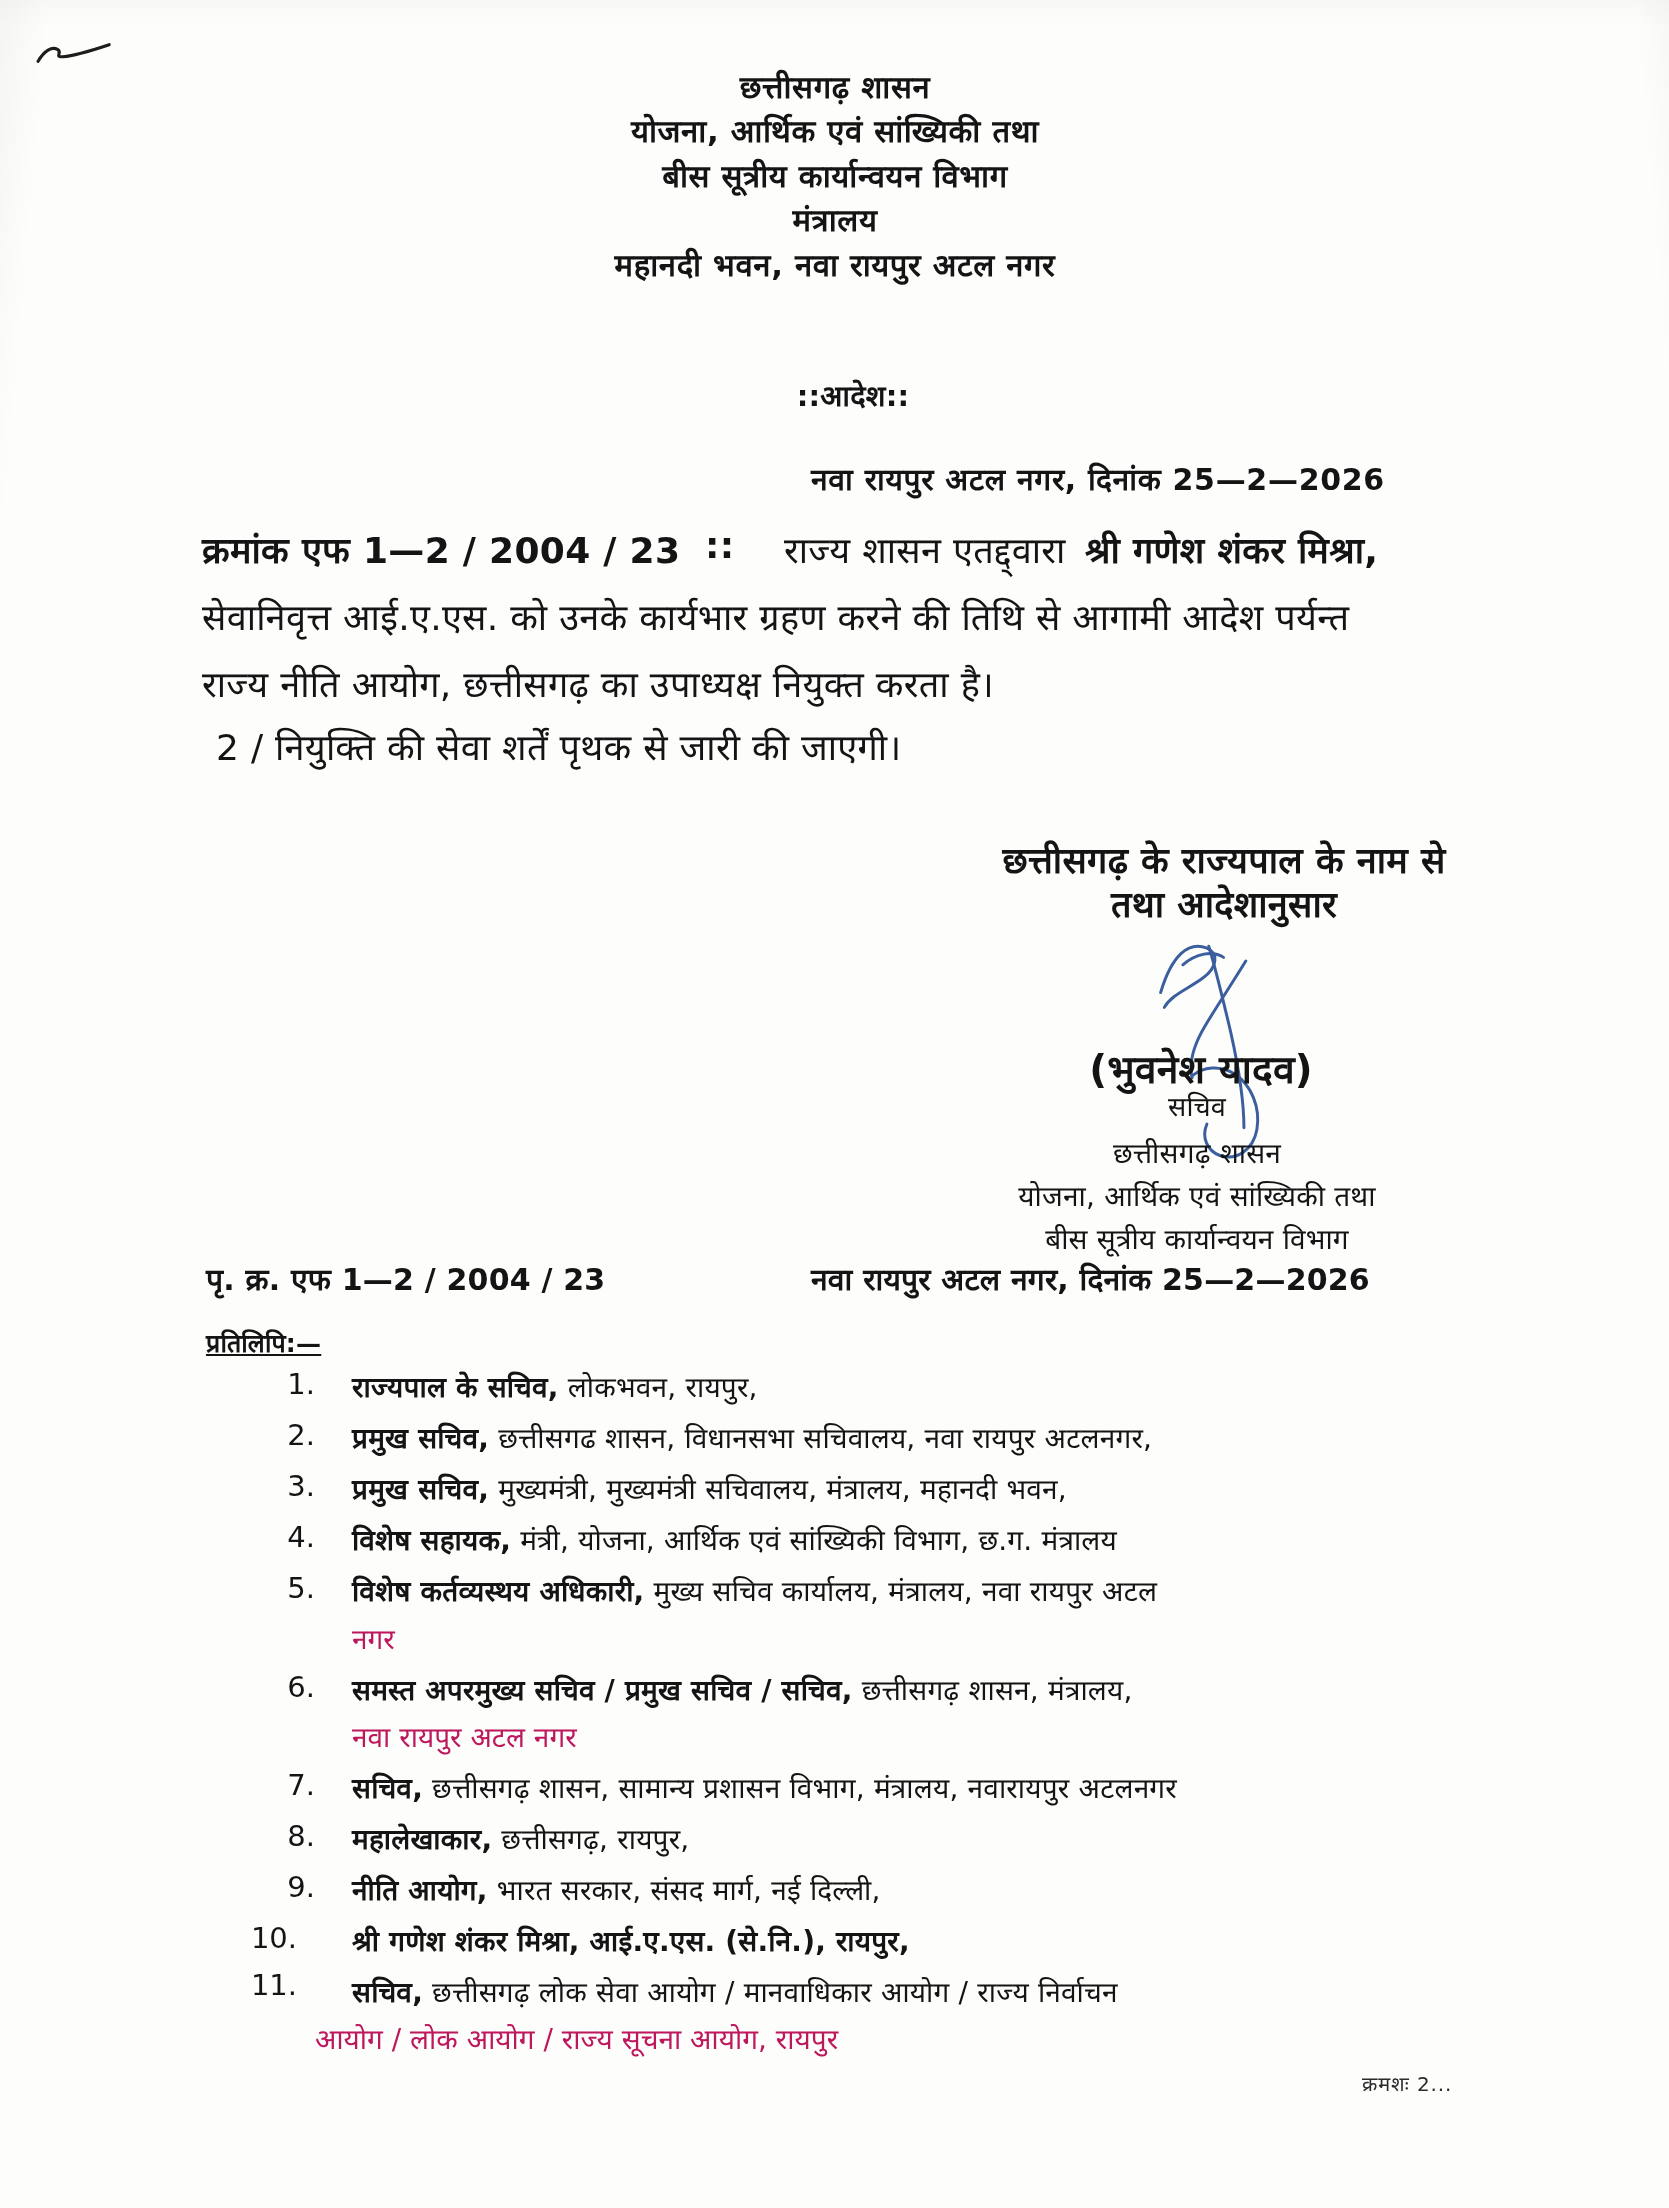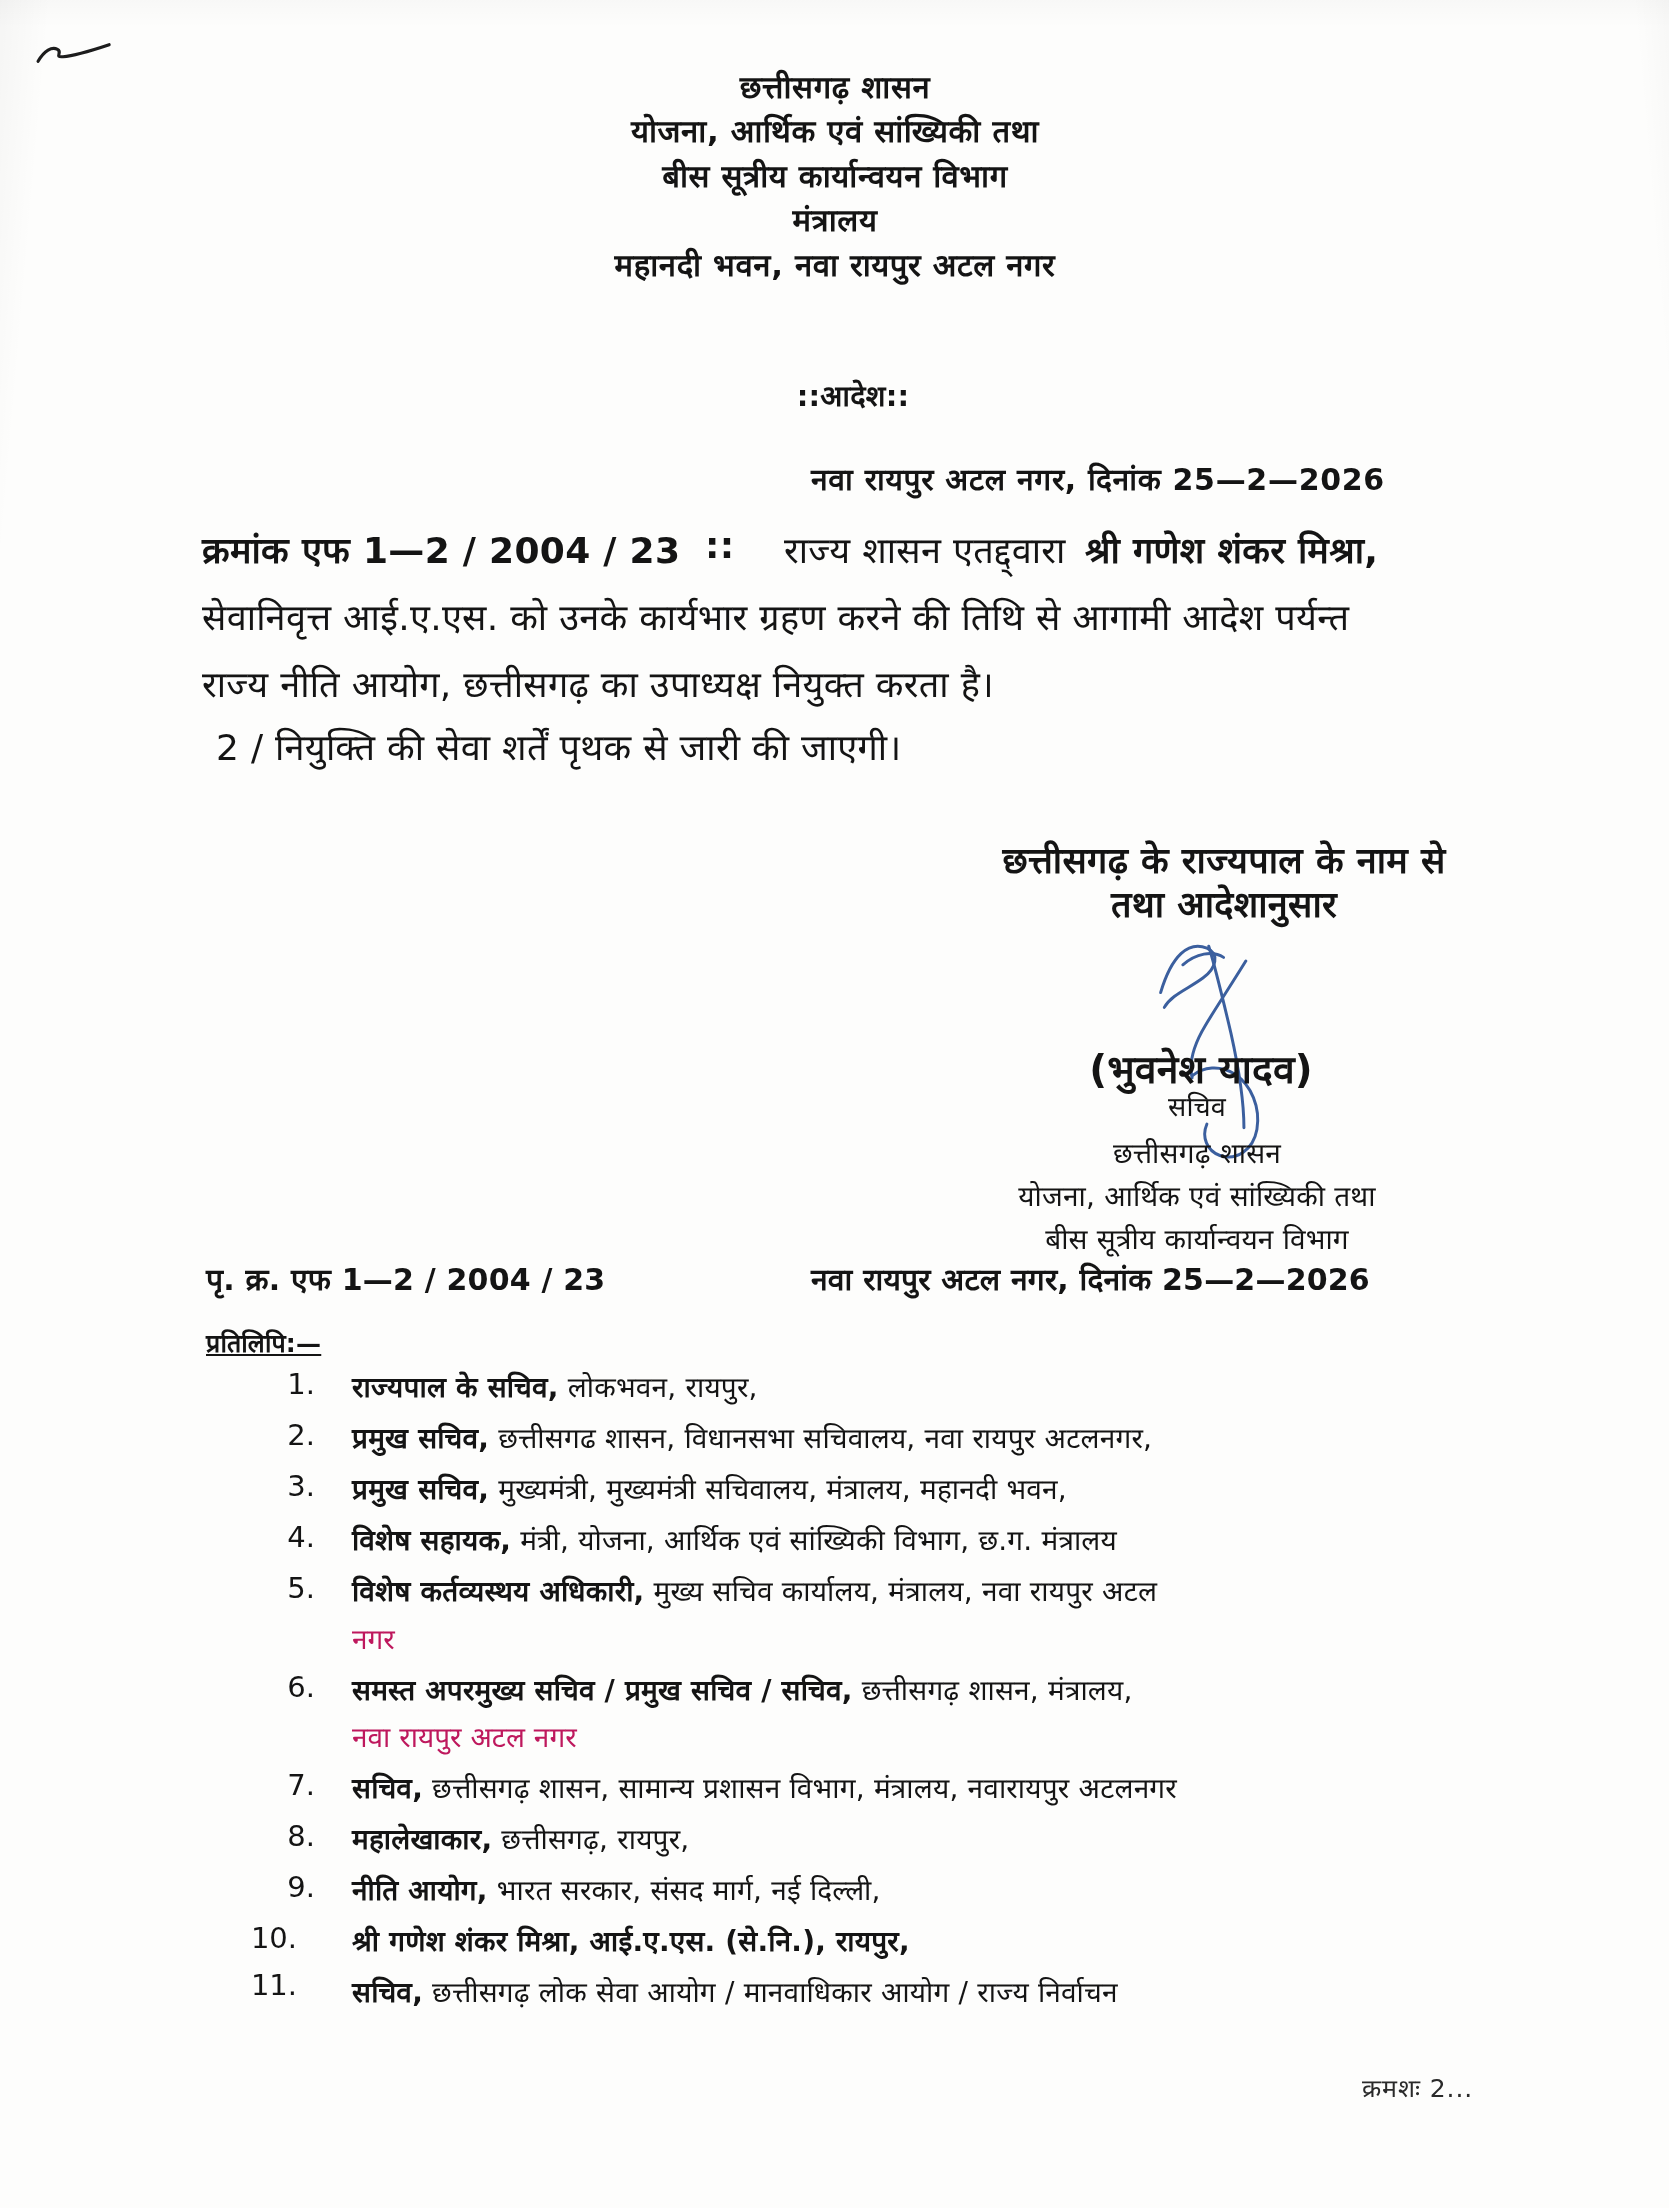--- a/index.html
+++ b/index.html
@@ -88,21 +88,21 @@
   }
   .list-txt b { font-weight: bold; }
   .cont-txt {
     position: absolute;
     font-size: 28px;
     color: #be185d;
     white-space: nowrap;
   }
   .footer-note {
     position: absolute;
-    font-size: 25px;
+    font-size: 20px;
     color: #2a2a2a;
     letter-spacing: 0.9px;
   }
 
   
   #corner-mark {
     position: absolute;
     left: 35px;
     top: 41px;
     width: 80px;
@@ -198,16 +198,17 @@
   <div class="list-txt" style="left:352px; top:1819px;"><b>महालेखाकार,</b><span> छत्तीसगढ़, रायपुर,</span></div>
 
   <div class="list-num" style="left:250px; top:1870px;">9.</div>
   <div class="list-txt" style="left:352px; top:1870px;"><b>नीति आयोग,</b><span> भारत सरकार, संसद मार्ग, नई दिल्ली,</span></div>
 
   <div class="list-num" style="left:232px; top:1921px;">10.</div>
   <div class="list-txt" style="left:352px; top:1921px;"><b>श्री गणेश शंकर मिश्रा, आई.ए.एस. (से.नि.), रायपुर,</b><span></span></div>
 
   <div class="list-num" style="left:232px; top:1968px;">11.</div>
   <div class="list-txt" style="left:352px; top:1972px;"><b>सचिव,</b><span>  छत्तीसगढ़  लोक  सेवा  आयोग / मानवाधिकार  आयोग / राज्य  निर्वाचन</span></div>
+  <div class="cont-txt" style="left:315px; top:2019px;">आयोग / लोक आयोग / राज्य सूचना आयोग, रायपुर</div>
 
   <div class="footer-note" style="left:1362px; top:2070px;">क्रमशः 2...</div>
 </div>
 
 
 </body></html>

